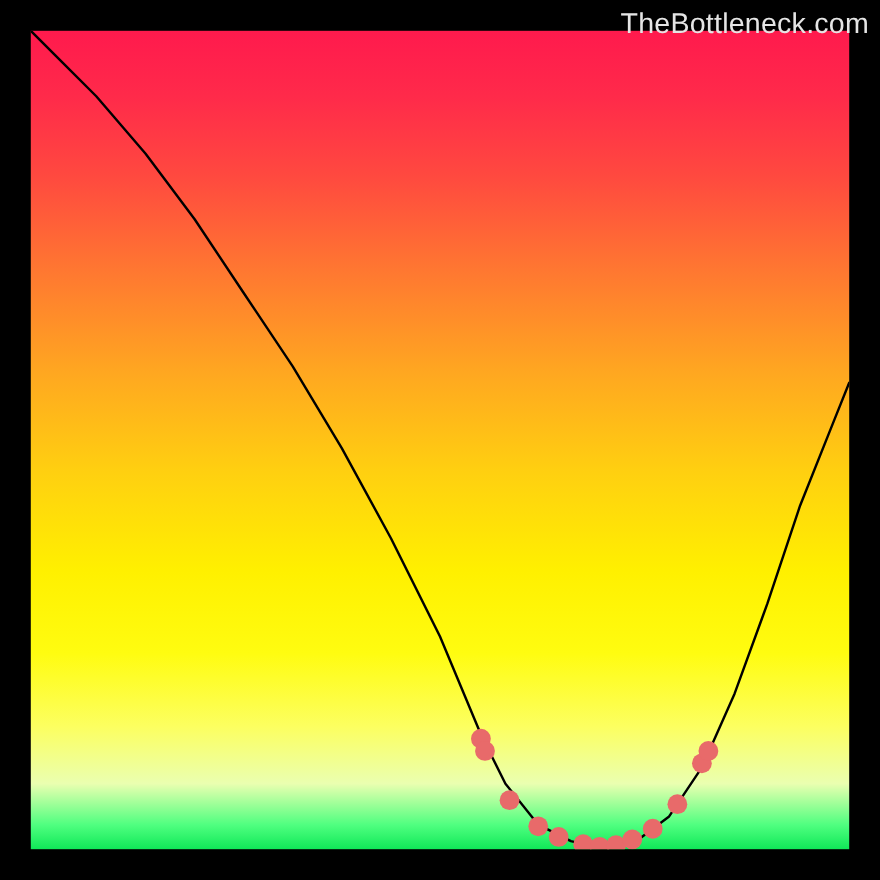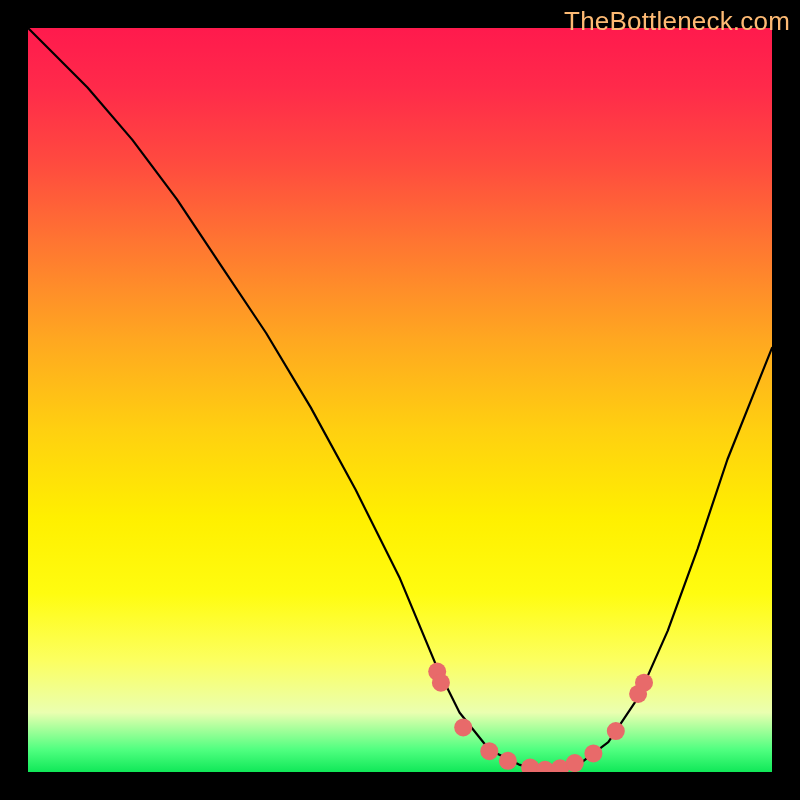--- a/index.html
+++ b/index.html
@@ -29,21 +29,21 @@
       #fcff60 85%,
       #eaffb0 92%,
       #50ff80 97%,
       #10e858 100%
     );
   }
   .watermark {
     position: absolute;
     top: 6px;
     right: 10px;
-    color: #fdba74;
+    color: #e5e5e5;
     font-size: 26px;
     font-weight: 500;
     letter-spacing: 0.2px;
     z-index: 5;
   }
   svg.curve {
     position: absolute;
     inset: 0;
     width: 100%;
     height: 100%;

